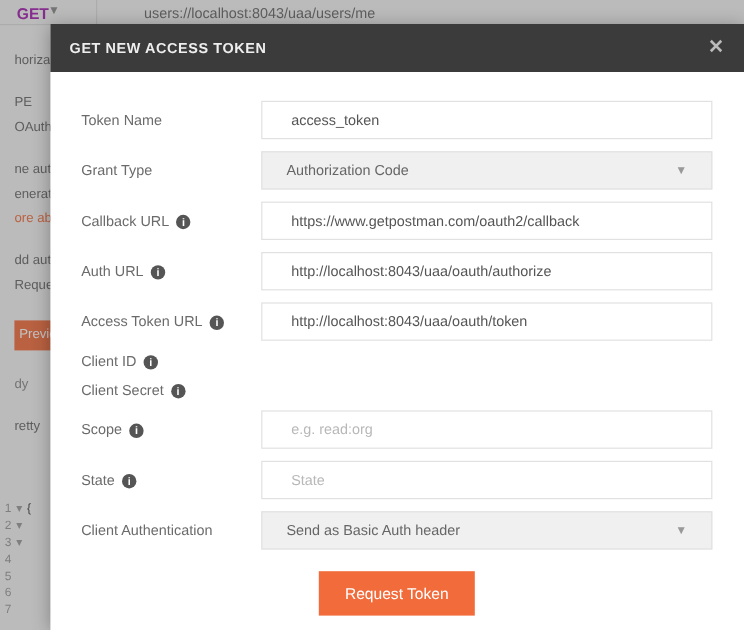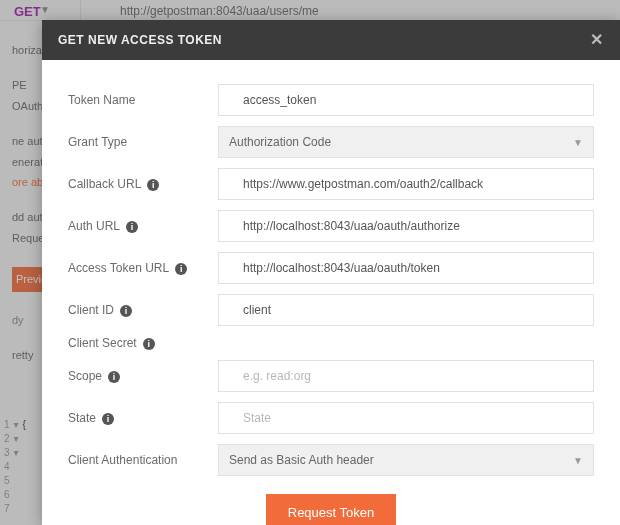--- a/index.html
+++ b/index.html
@@ -20,33 +20,33 @@
 .modal{position:absolute;left:42px;top:20px;right:0;bottom:0;background:#fff;box-shadow:0 2px 14px rgba(0,0,0,0.3);display:flex;flex-direction:column}
 .modal-header{background:#3b3b3b;color:#eee;font-size:12px;font-weight:bold;letter-spacing:.5px;padding:12px 16px;display:flex;align-items:center;justify-content:space-between}
 .modal-header .close{cursor:pointer;color:#bbb;font-size:16px;line-height:1}
 .modal-body{padding:14px 26px 20px;overflow:auto;flex:1}
 .row{display:flex;align-items:center;margin:10px 0}
 .lbl{flex:0 0 150px;color:#6b6b6b;font-size:12px;display:flex;align-items:flex-end;gap:6px}
 .info{display:inline-flex;width:12px;height:12px;border-radius:50%;background:#555;color:#fff;font-size:9px;font-weight:bold;align-items:center;justify-content:center}
 .ctrl{flex:1}
 .txt{width:100%;box-sizing:border-box;border:1px solid #e1e1e1;padding:8px 24px;font-size:12px;color:#555;background:#fff;outline:none}
 .txt::placeholder{color:#b8b8b8}
-.sel{width:100%;box-sizing:border-box;border:1px solid #e1e1e1;background:#f0f0f0;padding:8px 10px;font-size:12px;color:#666;display:flex;align-items:center;justify-content:space-between;cursor:pointer}
+.sel{width:100%;box-sizing:border-box;border:1px solid #e1e1e1;background:#f0f0f0;padding:8px 20px;font-size:12px;color:#666;display:flex;align-items:center;justify-content:space-between;cursor:pointer}
 .sel .tri{color:#999;font-size:10px}
 .actions{text-align:center;margin-top:18px}
 .btn-primary{background:#f26b3a;color:#fff;border:none;padding:11px 22px;font-size:13px;cursor:pointer}
 </style>
 </head>
 <body>
 
 <div class="bg">
   <span class="method">GET</span>
   <span class="caret">▼</span>
   <div class="vline"></div>
-  <span class="url">http://getpostman:8043/uaa/users/me</span>
+  <span class="url">users://localhost:8043/uaa/users/me</span>
   <div class="hline"></div>
   <div class="sidebar">
     <div>horizati</div>
     <div class="gap"></div>
     <div>PE</div>
     <div>OAuth 2</div>
     <div class="gap"></div>
     <div>ne autho</div>
     <div>enerated</div>
     <div style="color:#f26b3a">ore abou</div>
@@ -139,21 +139,20 @@
           <span class="info">i</span>
         </div>
       <div class="ctrl"><input class="txt" value="http://localhost:8043/uaa/oauth/token" style=""></div>
     </div>
 
     <div class="row">
       <div class="lbl">
           <span>Client ID</span>
           <span class="info">i</span>
         </div>
-      <div class="ctrl"><input class="txt" value="client" style=""></div>
     </div>
 
     <div class="row">
       <div class="lbl">
           <span>Client Secret</span>
           <span class="info">i</span>
         </div>
     </div>
 
     <div class="row">

